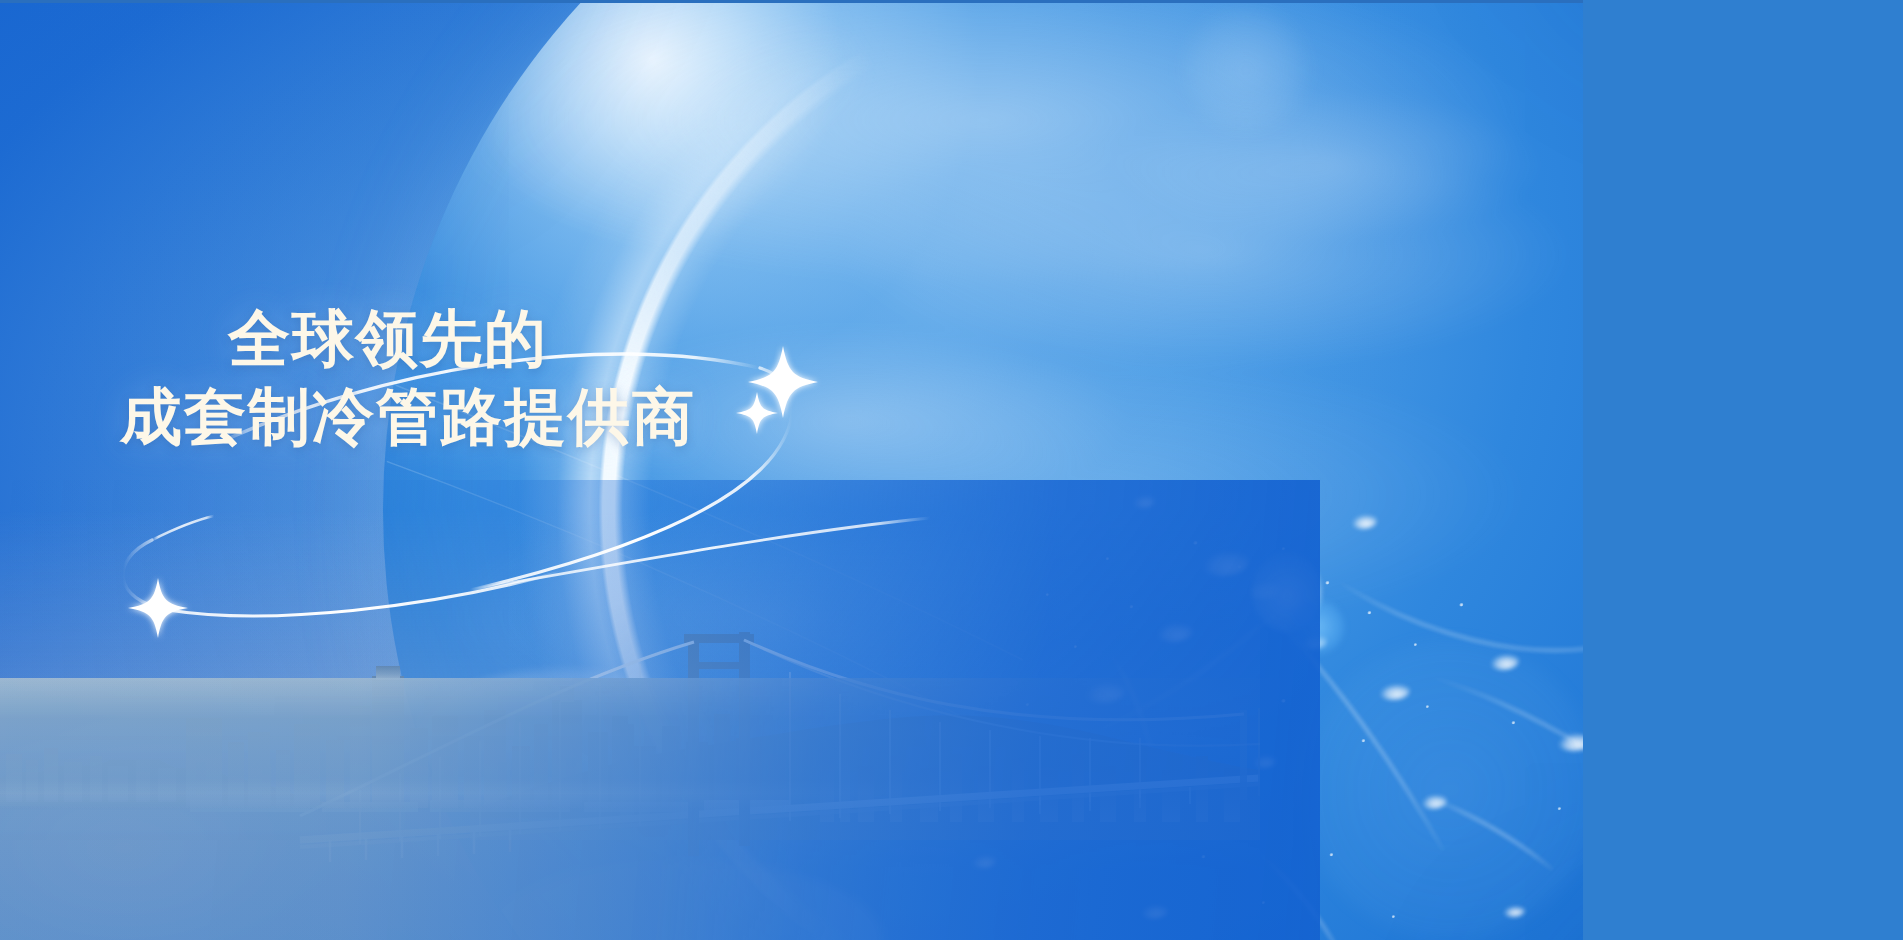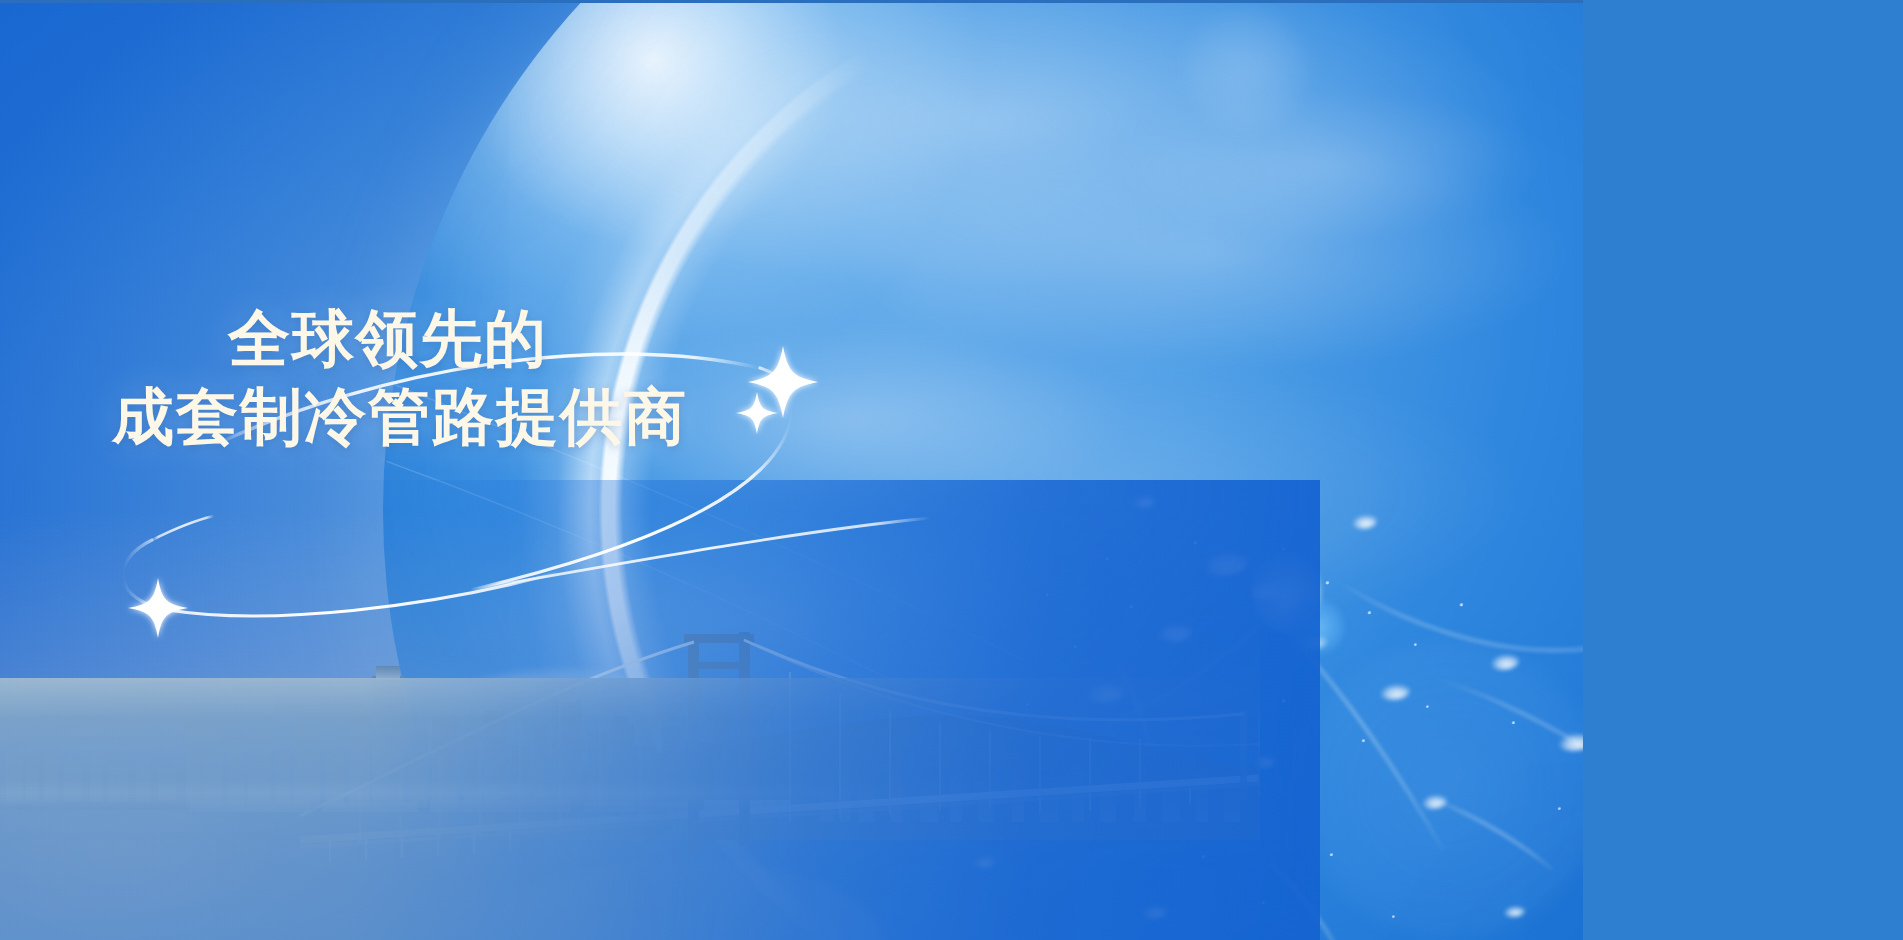--- a/index.html
+++ b/index.html
@@ -257,21 +257,21 @@
     line-height:78px;
     font-weight:700;
     letter-spacing:2px;
     color:#fdf7e8;
     white-space:nowrap;
     text-shadow:
       0 2px 10px rgba(36,84,150,0.30),
       0 0 34px rgba(200,226,255,0.30);
   }
   .headline .line-1{ margin-left:116px; }
-  .headline .line-2{ margin-left:0px; }
+  .headline .line-2{ margin-left:8px; }
 </style>
 </head>
 <body>
 
 <div class="banner">
 
   <div class="top-strip"></div>
 
   <div class="sky-base"></div>
   <div class="space-right"></div>

